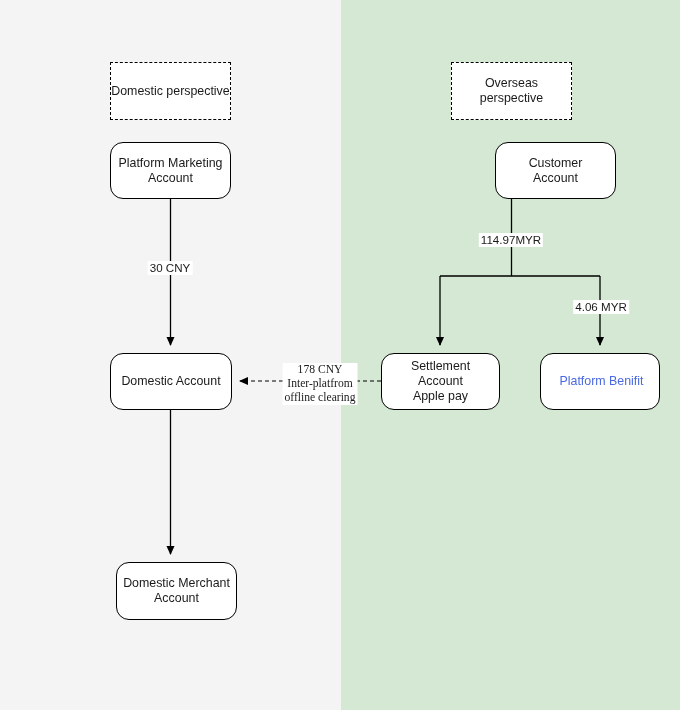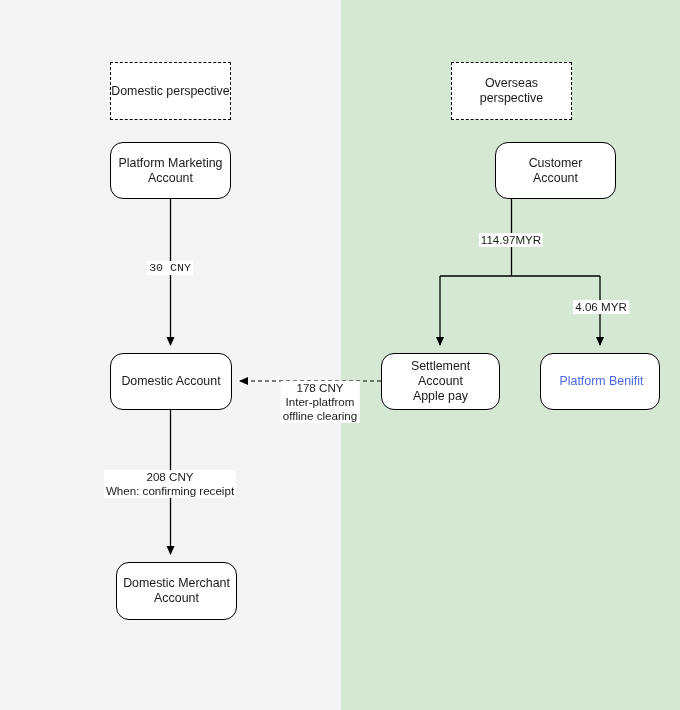--- a/index.html
+++ b/index.html
@@ -122,26 +122,24 @@
 Account</div>
 
   <div class="node" style="left:451px; top:142px; width:121px; height:57px;margin-left:44px;">Customer
 Account</div>
 
   <div class="node" style="left:381px; top:353px; width:119px; height:57px;">Settlement Account
 Apple pay</div>
 
   <div class="node blue-text" style="left:540px; top:353px; width:120px; height:57px;padding-left:9px;">Platform Benifit</div>
 
-  <div class="edge-label" style="left:170px; top:268px;font-family:Liberation Mono, monospace;">30 CNY</div>
+  <div class="edge-label" style="left:170px; top:268px;">30 CNY</div>
 
-  <div class="edge-label" style="left:170px; top:484px;">208 CNY
-When: confirming receipt</div>
 
-  <div class="edge-label" style="left:320px; top:402px;">178 CNY
+  <div class="edge-label" style="left:320px; top:384px;font-family:Liberation Serif, serif;">178 CNY
 Inter-platfrom
 offline clearing</div>
 
   <div class="edge-label on-green" style="left:511px; top:240px;">114.97MYR</div>
 
   <div class="edge-label on-green" style="left:601px; top:307px;">4.06 MYR</div>
 
 </div>
 
 </body></html>

